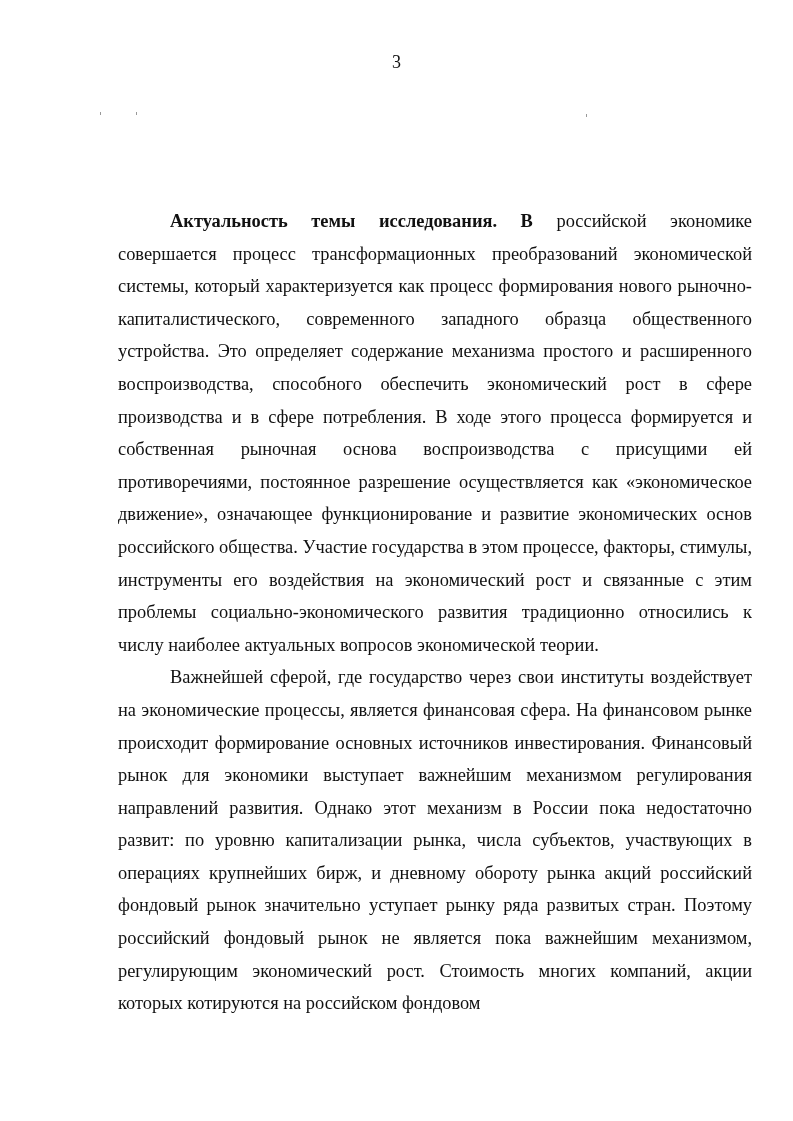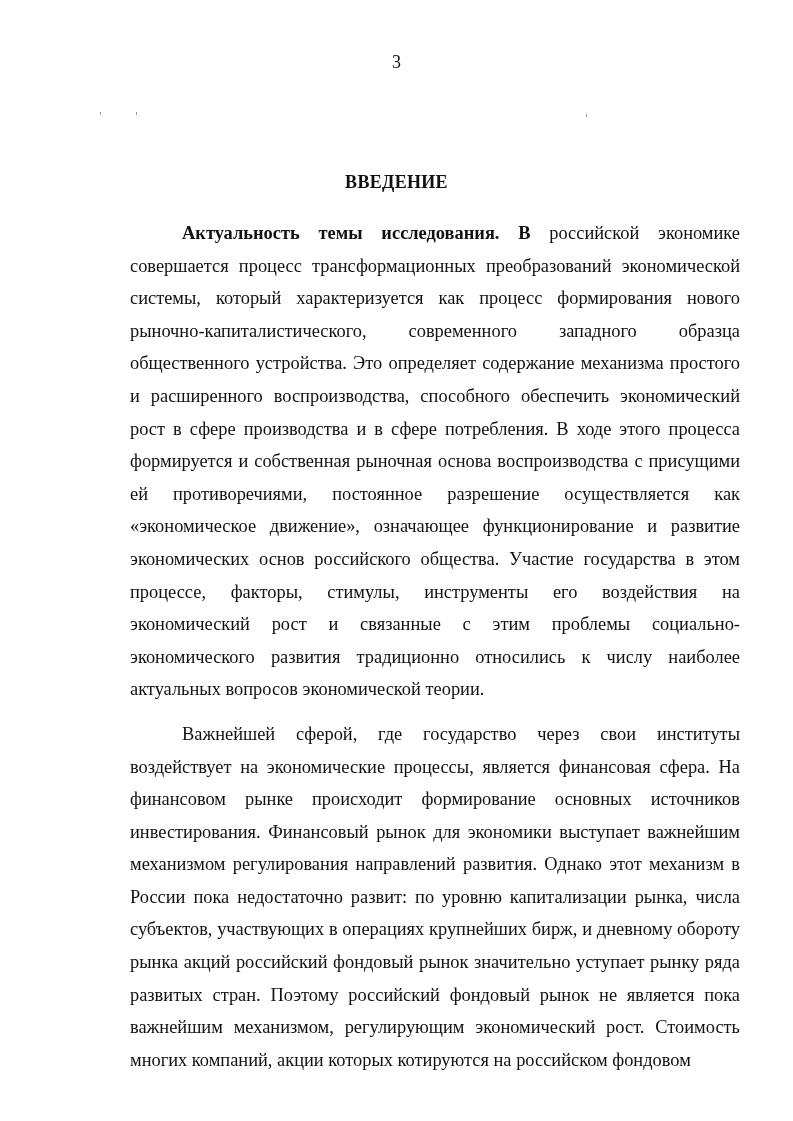--- a/index.html
+++ b/index.html
@@ -1,33 +1,32 @@
 <!DOCTYPE html>
 <html><head>
 <meta charset="utf-8">
 <style>
   html, body { margin:0; padding:0; background:#fff; }
   body { width:793px; height:1121px; position:relative; overflow:hidden; }
   .page { position:absolute; left:0; top:0; width:793px; height:1121px; background:#fff; color:#111; font-family:"Liberation Serif", "DejaVu Serif", serif; }
   .page-number { position:absolute; top:52px; left:0; width:793px; text-align:center; font-size:18px; }
   .title { position:absolute; top:172px; left:0; width:793px; text-align:center; font-size:18px; font-weight:bold; letter-spacing:0.3px; }
   .body { position:absolute; left:118px; top:205px; width:634px; font-size:18.4px; line-height:32.6px; }
-  .para { margin:12px; text-align:justify; text-indent:52px; }
+  .para { margin:0; text-align:justify; text-indent:52px; }
   .bold { font-weight:bold; }
   .speck { position:absolute; width:1px; height:3px; background:#999; }
 </style>
 </head>
 <body>
 
 <div class="page">
   <div class="page-number">3</div>
 
   <span class="speck" style="left:100px;top:112px;"></span>
   <span class="speck" style="left:136px;top:112px;"></span>
   <span class="speck" style="left:586px;top:114px;"></span>
 
-  <div class="title">ВВЕДЕНИЕ</div>
 
   <div class="body">
     <p class="para"><span class="bold">Актуальность темы исследования. В</span><span> российской экономике совершается процесс трансформационных преобразований экономической системы, который характеризуется как процесс формирования нового рыночно-капиталистического, современного западного образца общественного устройства. Это определяет содержание механизма простого и расширенного воспроизводства, способного обеспечить экономический рост в сфере производства и в сфере потребления. В ходе этого процесса формируется и собственная рыночная основа воспроизводства с присущими ей противоречиями, постоянное разрешение осуществляется как «экономическое движение», означающее функционирование и развитие экономических основ российского общества. Участие государства в этом процессе, факторы, стимулы, инструменты его воздействия на экономический рост и связанные с этим проблемы социально-экономического развития традиционно относились к числу наиболее актуальных вопросов экономической теории.</span></p>
     <p class="para"><span>Важнейшей сферой, где государство через свои институты воздействует на экономические процессы, является финансовая сфера. На финансовом рынке происходит формирование основных источников инвестирования. Финансовый рынок для экономики выступает важнейшим механизмом регулирования направлений развития. Однако этот механизм в России пока недостаточно развит: по уровню капитализации рынка, числа субъектов, участвующих в операциях крупнейших бирж, и дневному обороту рынка акций российский фондовый рынок значительно уступает рынку ряда развитых стран. Поэтому российский фондовый рынок не является пока важнейшим механизмом, регулирующим экономический рост. Стоимость многих компаний, акции которых котируются на  российском фондовом</span></p>
   </div>
 </div>
 
 </body></html>

